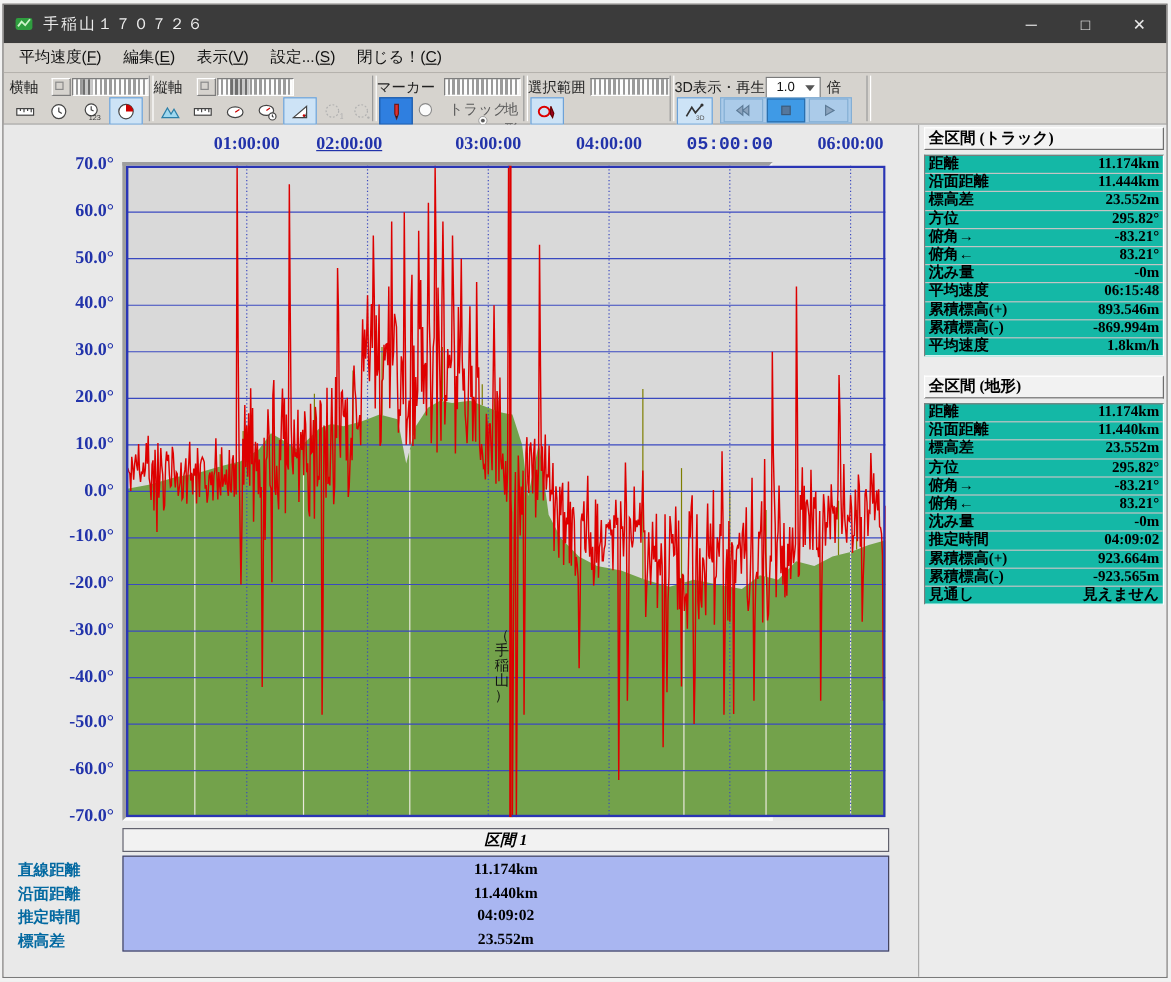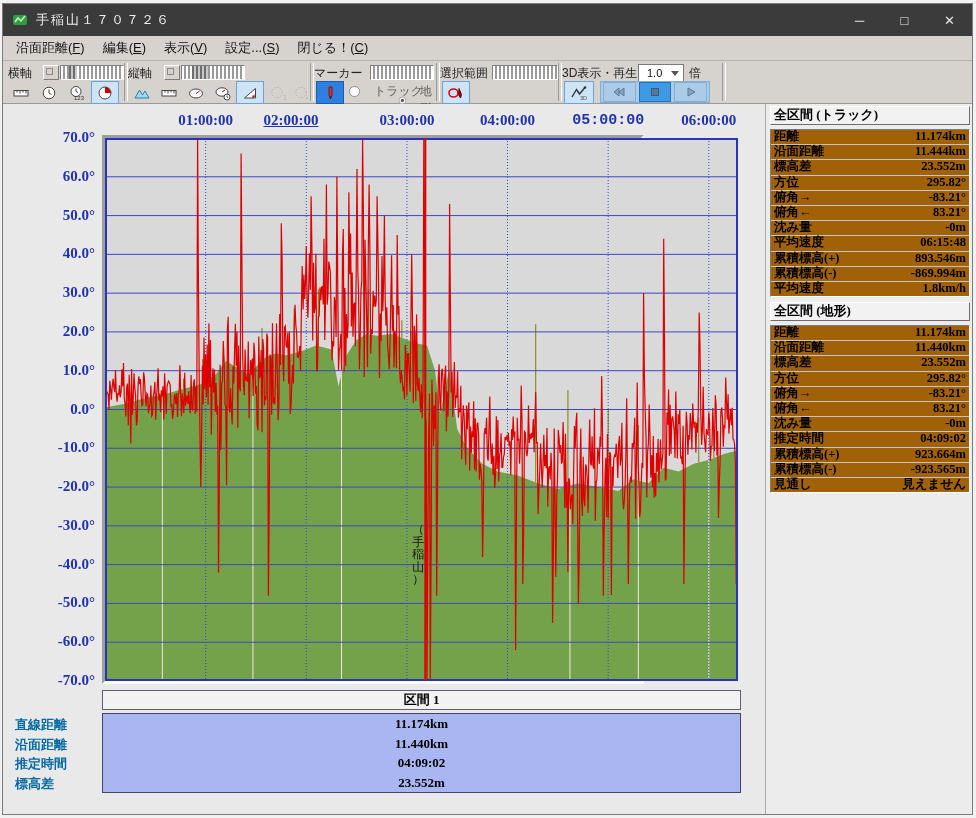--- a/index.html
+++ b/index.html
@@ -32,26 +32,26 @@
   .playgroup{position:absolute;top:19px;height:22px;background:#abcbe9;border:1px solid #84aed4;display:flex;align-items:center;gap:3px;padding:0 2px;box-sizing:border-box;}
   .playbtn{width:32px;height:18px;display:flex;align-items:center;justify-content:center;background:#abcbe9;border:1px solid #84aed4;}
   .playbtn.active{background:#3f9ae6;border-color:#2a6fae;}
   
   .content{position:relative;height:712px;display:flex;background:#e9e9e9;}
   .chart-page{position:relative;width:762px;height:712px;background:#e9e9e9;}
   .right-panel{position:relative;width:207px;height:712px;background:#ececec;border-left:1px solid #a8a8a8;padding:2px 2px 0 4px;box-sizing:border-box;}
   .xlabel{position:absolute;width:84px;text-align:center;top:8px;font-family:"Liberation Serif",serif;font-weight:bold;font-size:15px;color:#2233aa;}
   .ylabel{position:absolute;left:0;width:92px;text-align:right;font-family:"Liberation Serif",serif;font-weight:bold;font-size:15px;color:#2233aa;}
   .plot-frame{position:absolute;left:99px;top:31px;width:542px;height:549px;border:3px solid;border-color:#9e9e9e #fdfdfd #fdfdfd #9e9e9e;box-sizing:border-box;background:#d9d9d9;}
-  .section-header{position:absolute;left:99px;top:586px;width:639px;height:20px;background:#f2f2f2;border:1px solid #62626e;box-sizing:border-box;text-align:center;font-family:"Liberation Serif",serif;font-weight:bold;font-size:13px;line-height:18px;color:#000;}
+  .section-header{position:absolute;left:99px;top:586px;width:639px;height:20px;background:#f2f2f2;border:1px solid #62626e;box-sizing:border-box;text-align:center;font-family:"Liberation Serif",serif;font-weight:bold;font-size:13px;line-height:18px;color:#000;font-style:italic;}
   .blue-panel{position:absolute;left:99px;top:609px;width:639px;height:80px;background:#a9b6f1;border:1px solid #45455f;box-sizing:border-box;}
   .blue-row{height:19.5px;text-align:center;font-family:"Liberation Serif",serif;font-weight:bold;font-size:13px;line-height:19.5px;color:#000;}
   .left-label{position:absolute;left:12px;width:84px;text-align:left;font-family:"Liberation Serif",serif;font-weight:bold;font-size:13px;color:#0369a1;}
   .rp-header{height:17px;background:#f2f2f2;border:1px solid;border-color:#ffffff #6e6e6e #6e6e6e #ffffff;font-family:"Liberation Serif",serif;font-weight:bold;font-size:13px;line-height:15px;padding-left:3px;margin-bottom:4px;color:#000;}
-  .rp-table{border:1px solid;border-color:#7c7c7c #ffffff #ffffff #7c7c7c;background:#a16207;margin-bottom:5px;}
+  .rp-table{border:1px solid;border-color:#7c7c7c #ffffff #ffffff #7c7c7c;background:#14b8a6;margin-bottom:16px;}
   .rp-row{display:flex;justify-content:space-between;height:14.2px;line-height:13.8px;padding:0 3px;border-bottom:1px solid #c4c4c4;font-family:"Liberation Serif",serif;font-weight:bold;font-size:12.5px;color:#000;}
   .rp-row:last-child{border-bottom:none;}
 </style>
 </head>
 <body>
 
 <div class="window">
 
   <div class="titlebar">
     <span class="app-icon">
@@ -62,21 +62,21 @@
     </span>
     <span class="title-text">手稲山１７０７２６</span>
     <span class="win-btns">
       <span class="win-btn">─</span>
       <span class="win-btn">□</span>
       <span class="win-btn">✕</span>
     </span>
   </div>
 
   <div class="menubar" id="menubar">
-      <div class="menu-item"><span>沿面距離(</span><span class="mn">F</span><span>)</span></div>
+      <div class="menu-item"><span>平均速度(</span><span class="mn">F</span><span>)</span></div>
       <div class="menu-item"><span>編集(</span><span class="mn">E</span><span>)</span></div>
       <div class="menu-item"><span>表示(</span><span class="mn">V</span><span>)</span></div>
       <div class="menu-item"><span>設定...(</span><span class="mn">S</span><span>)</span></div>
       <div class="menu-item"><span>閉じる！(</span><span class="mn">C</span><span>)</span></div>
     </div>
 
   <div class="toolbar">
 
     <div class="tgroup" style="left:2px;width:118px;">
       <span class="tlabel" style="left:3px;">横軸</span>

